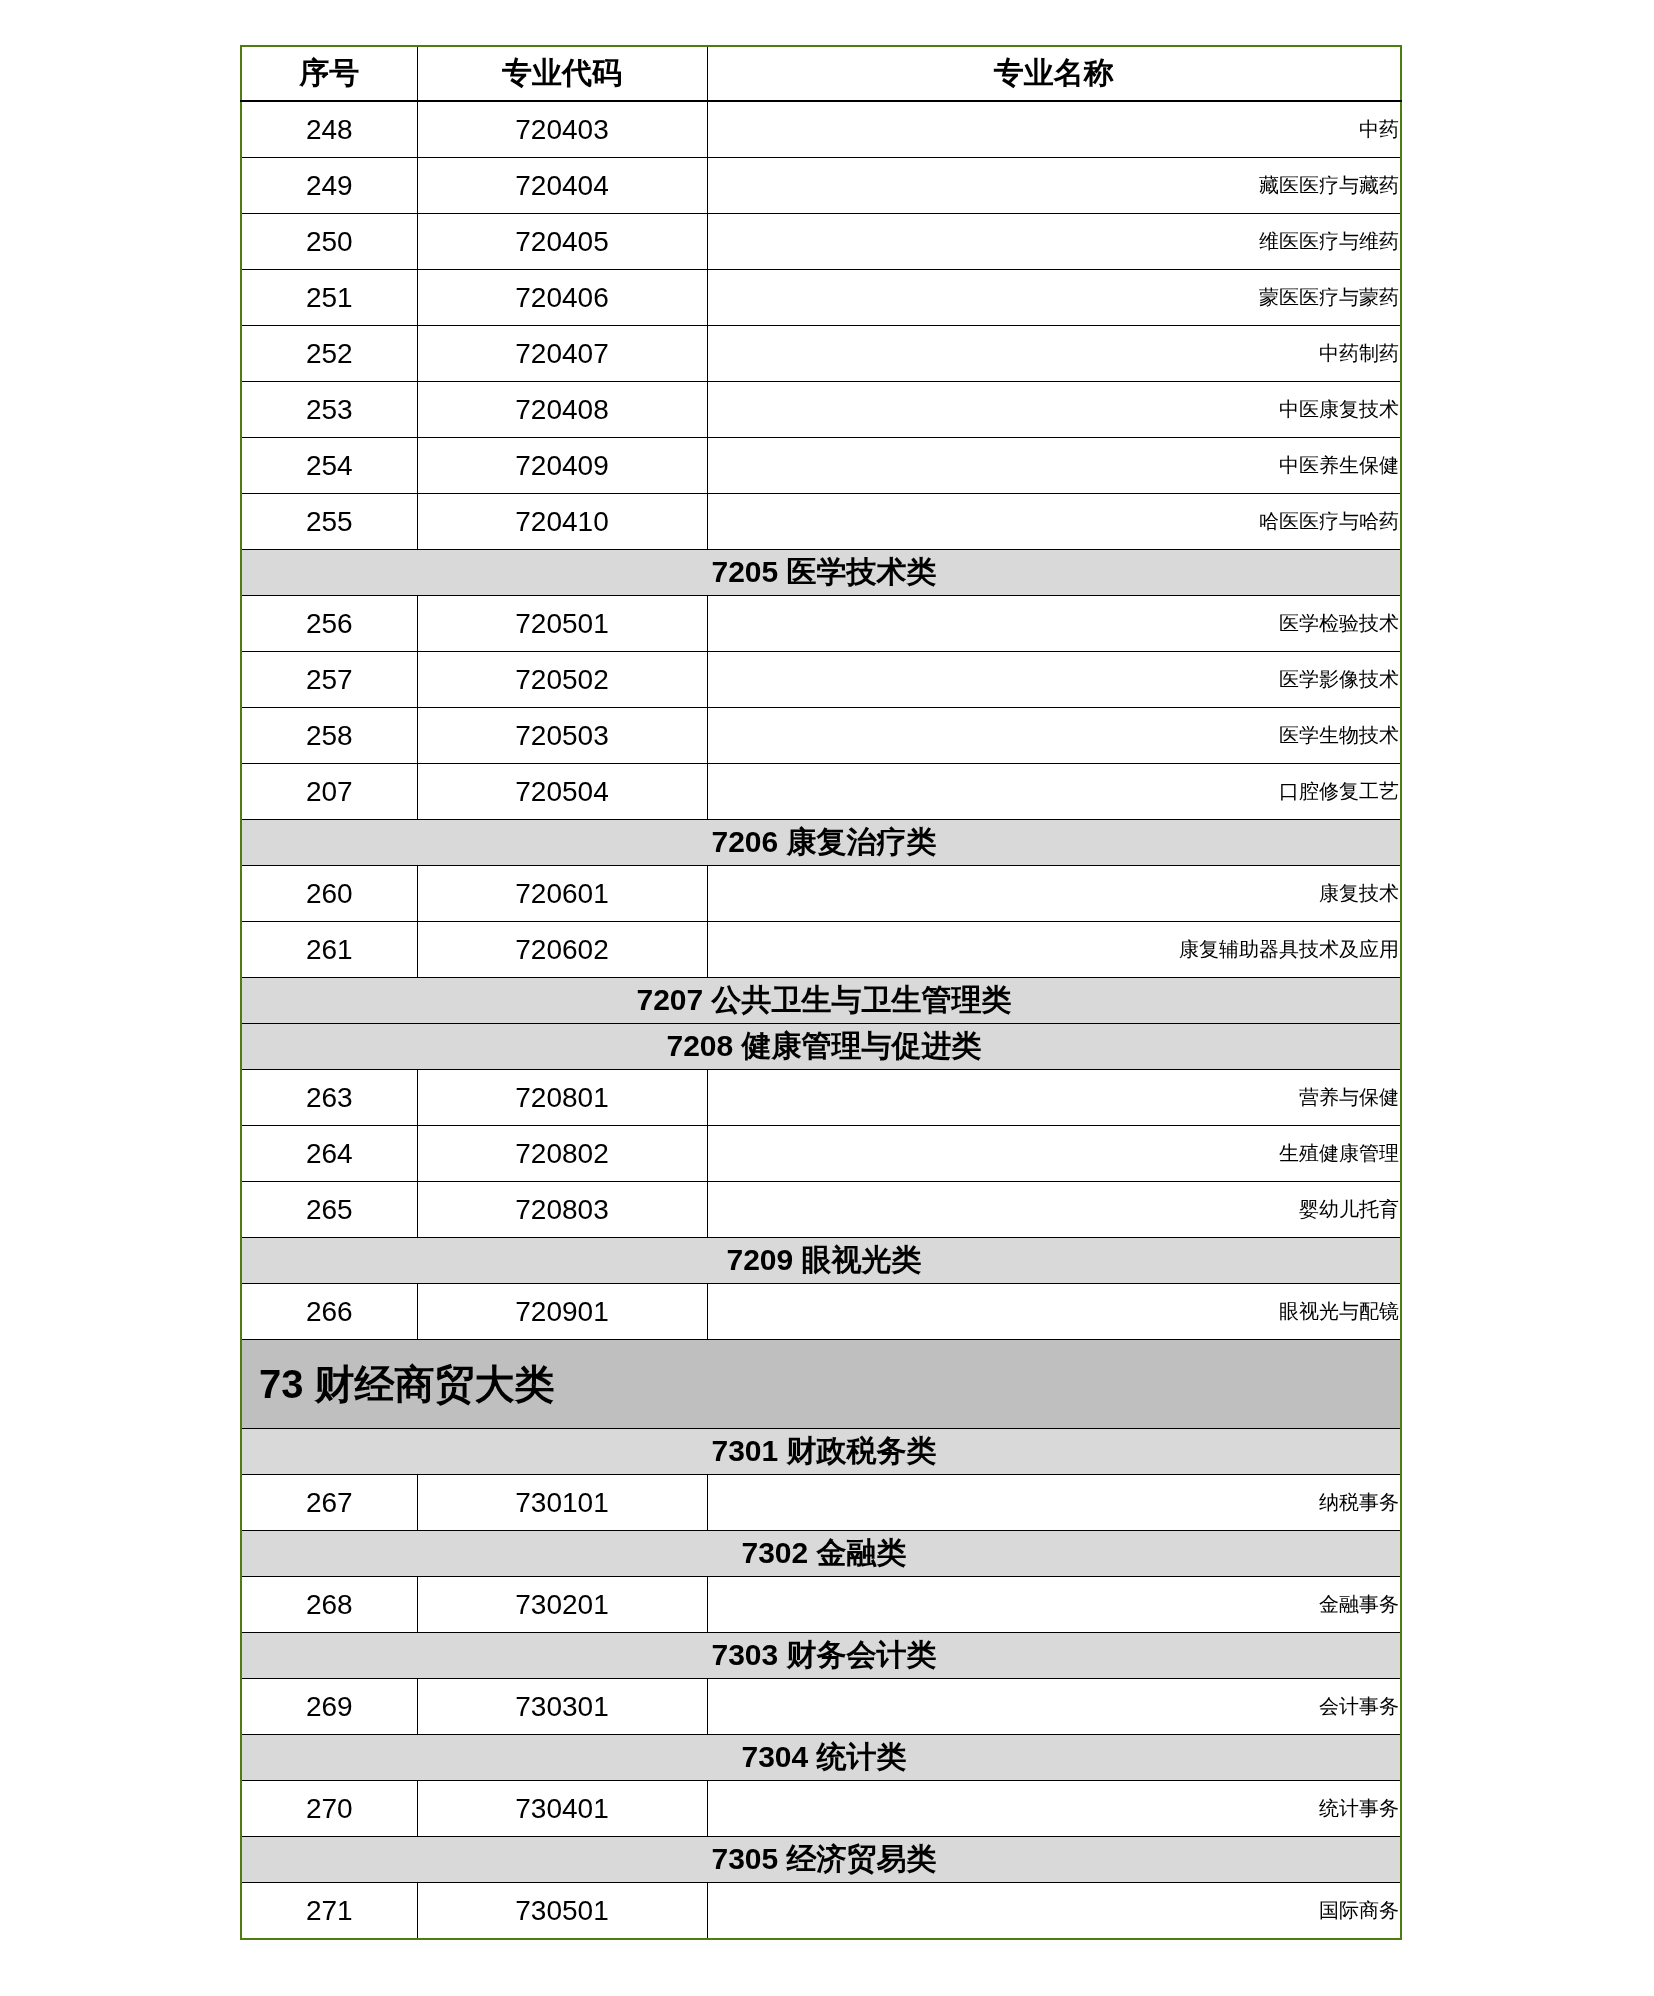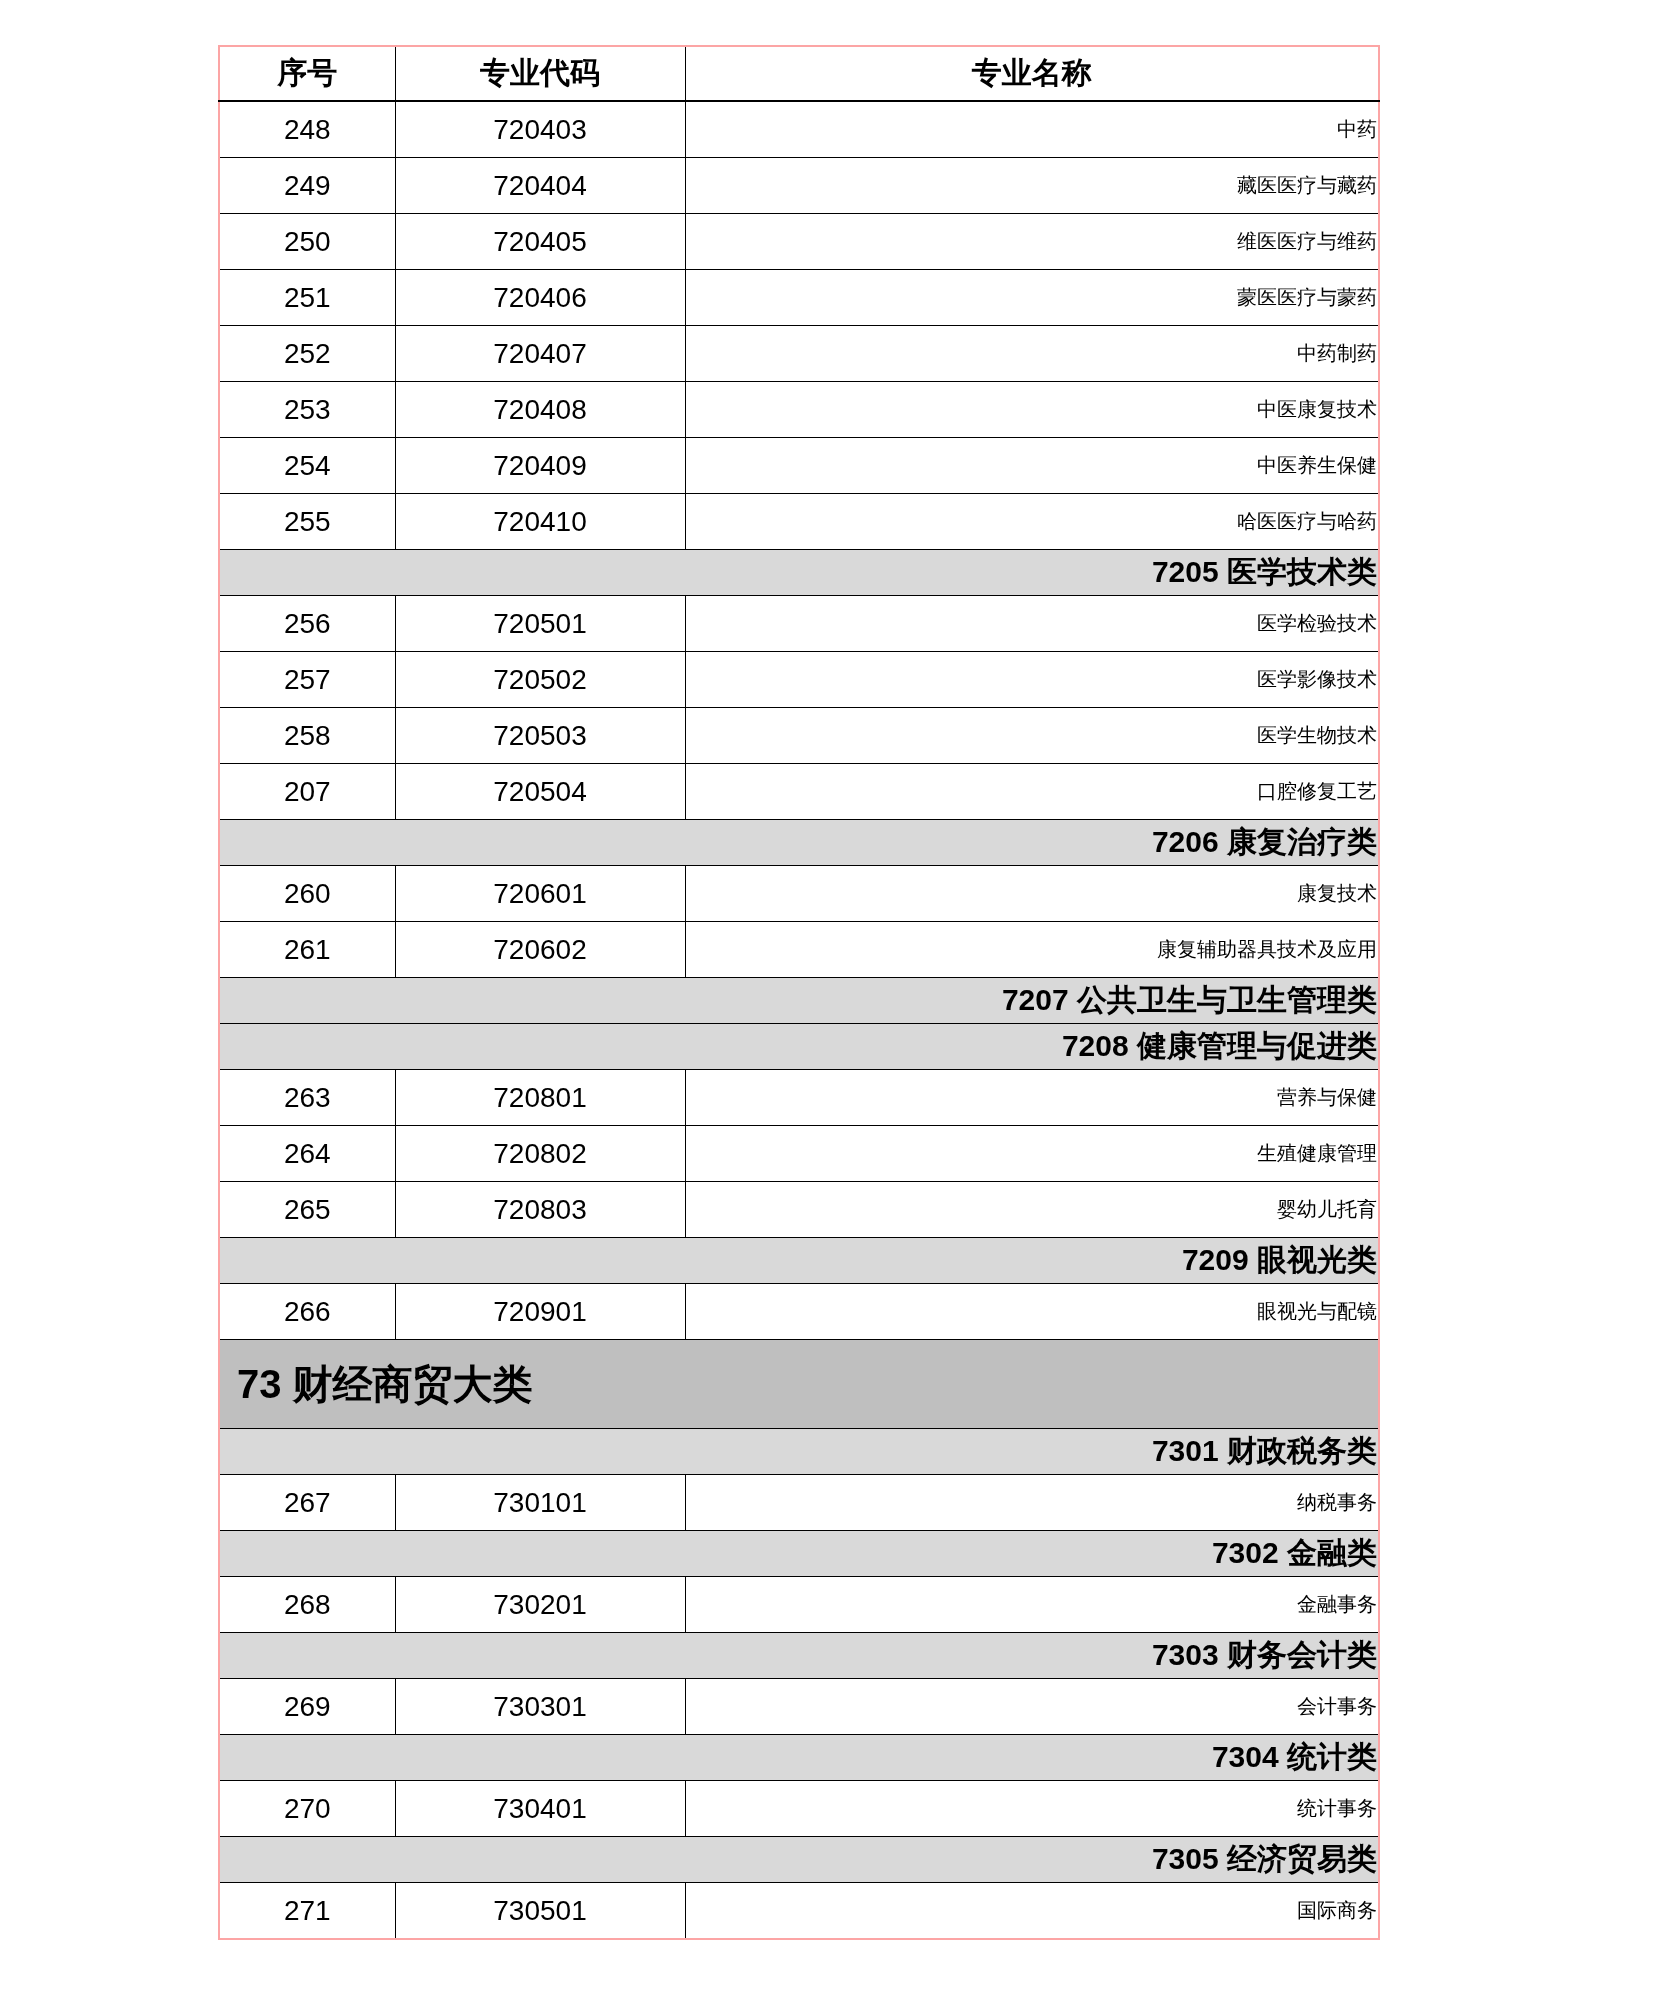--- a/index.html
+++ b/index.html
@@ -10,26 +10,26 @@
   }
   .page {
     position: relative;
     width: 1654px;
     height: 1996px;
     background: #ffffff;
     overflow: hidden;
   }
   table.majors-table {
     position: absolute;
-    left: 218px;
+    left: 240px;
     top: 45px;
     width: 1160px;
     border-collapse: collapse;
     table-layout: fixed;
-    border: 2px solid #fca5a5;
+    border: 2px solid #4d7c0f;
   }
   .majors-table col.col-no   { width: 176px; }
   .majors-table col.col-code { width: 290px; }
   .majors-table col.col-name { width: 694px; }
 
   .majors-table th,
   .majors-table td {
     border: 1px solid #000000;
     vertical-align: middle;
     color: #000000;
@@ -52,21 +52,21 @@
   .majors-table td.c-name {
     height: 53px;
     font-size: 20px;
     text-align: right;
     padding-left: 15px;
   }
   .majors-table tr.section td {
     height: 43px;
     font-size: 30px;
     font-weight: bold;
-    text-align: right;
+    text-align: center;
     padding-left: 7px;
     background: #d9d9d9;
   }
   .majors-table tr.major td {
     height: 86px;
     font-size: 40px;
     font-weight: bold;
     text-align: left;
     padding-left: 17px;
     background: #bfbfbf;

